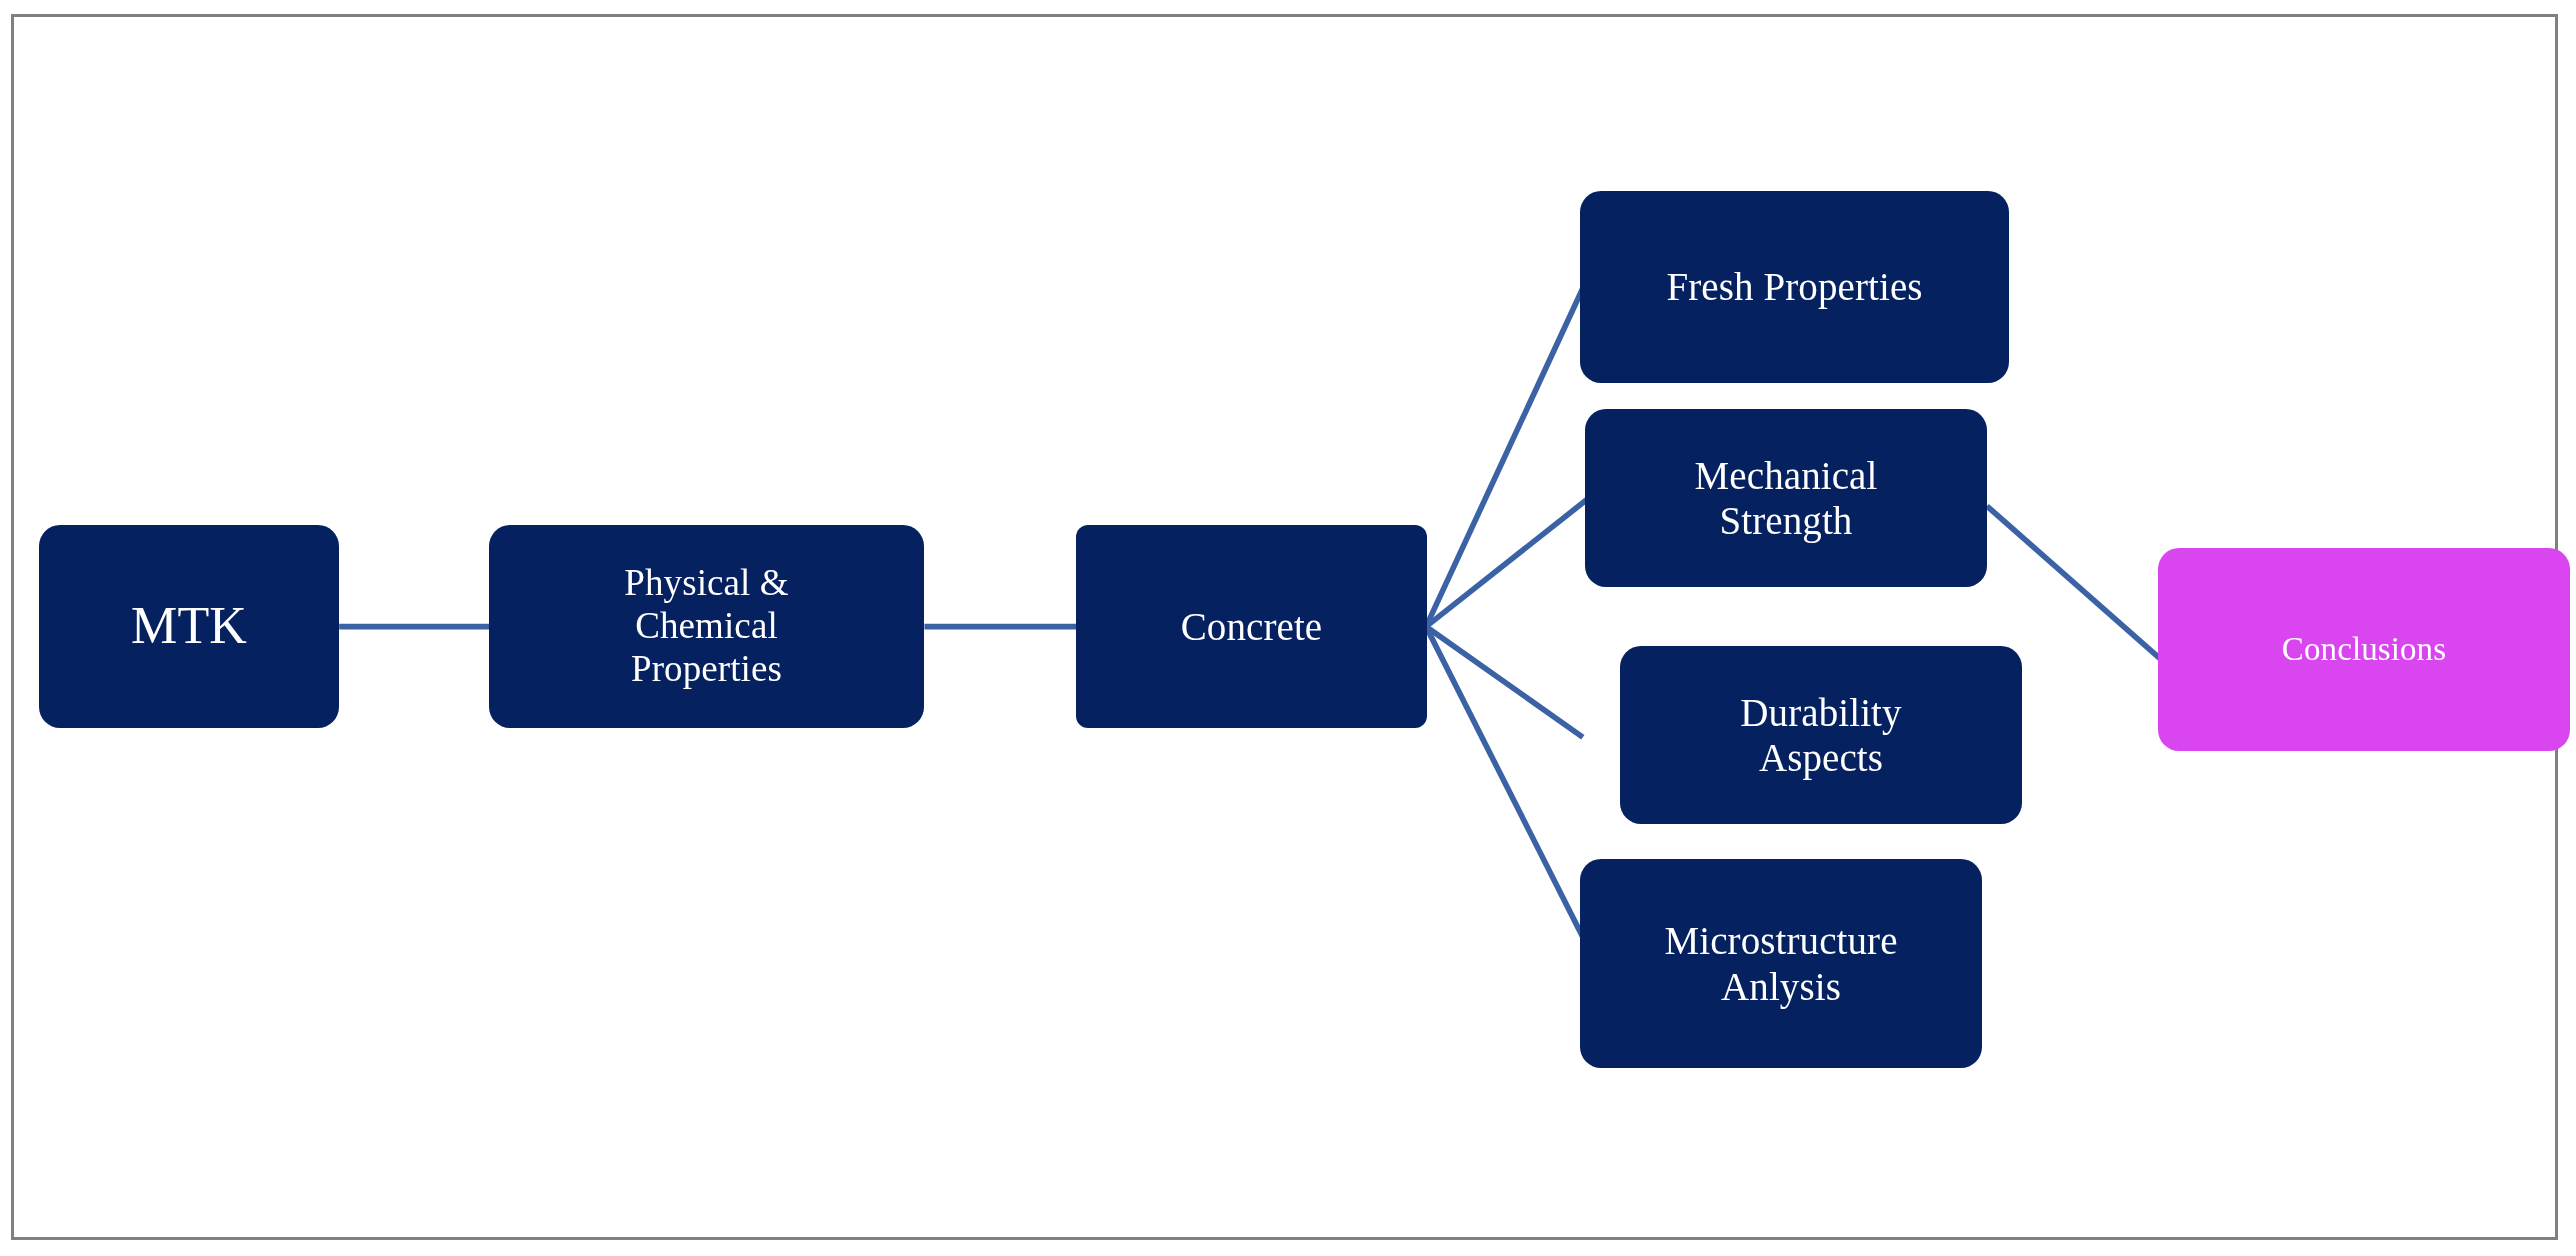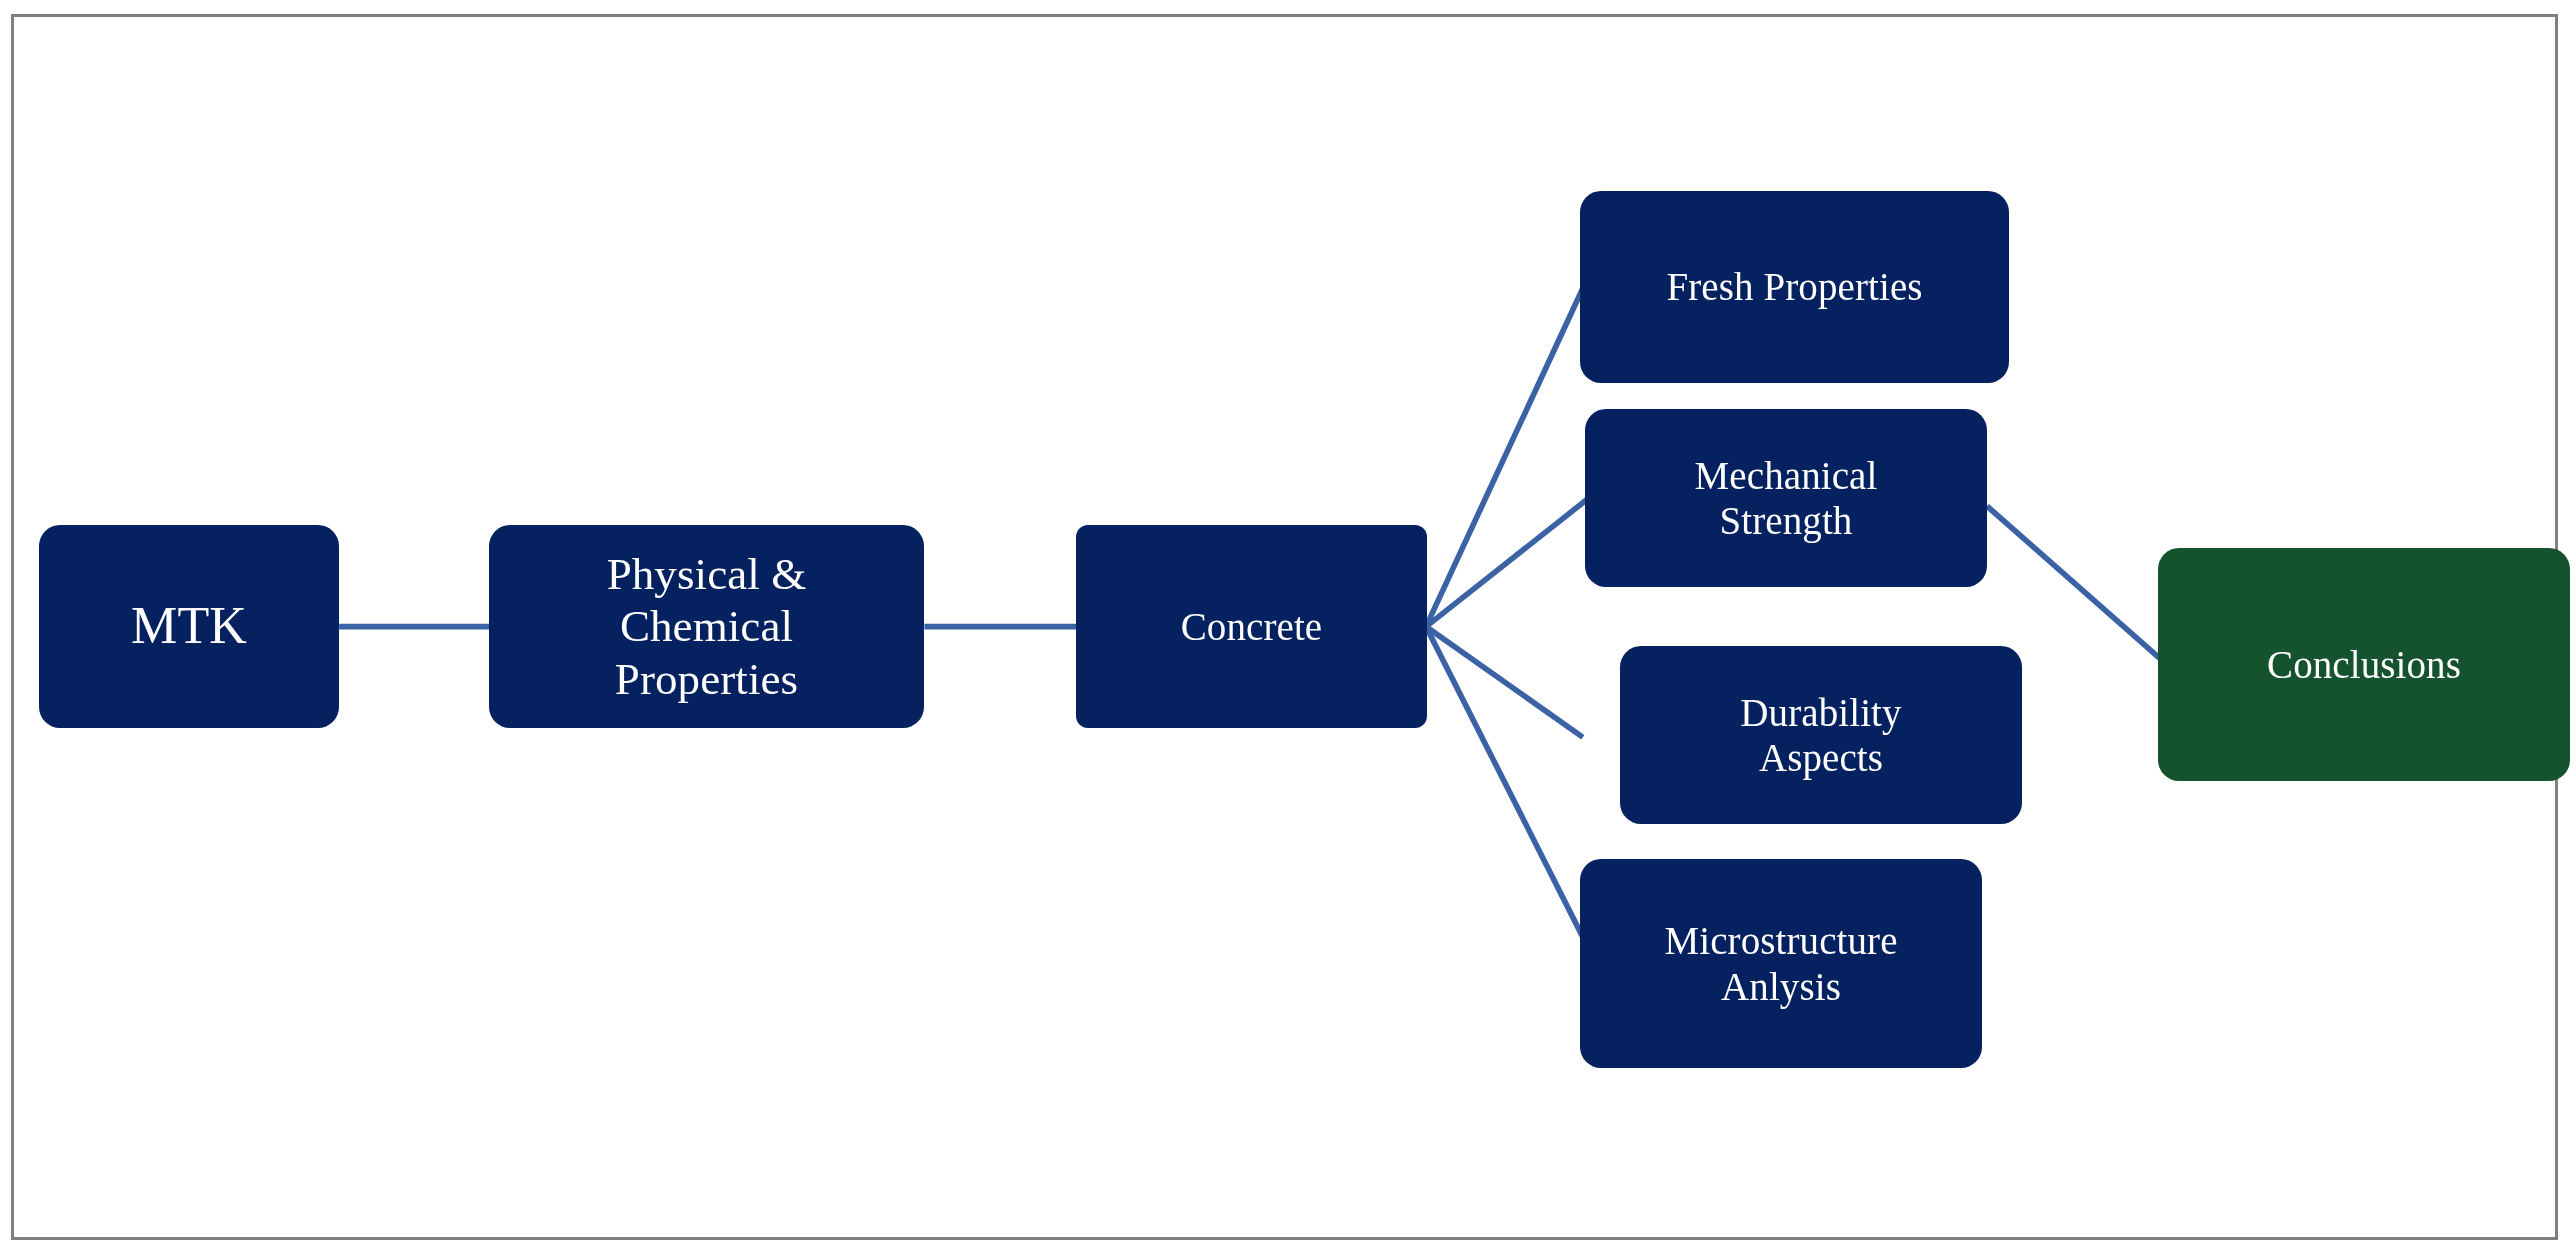--- a/index.html
+++ b/index.html
@@ -71,21 +71,21 @@
         <line x1="2283" y1="1003" x2="2534" y2="1180"></line>
         <line x1="2283" y1="1003" x2="2534" y2="1500"></line>
         <line x1="3181" y1="810" x2="3459" y2="1055"></line>
       </g>
   </svg>
 
   <div id="node-layer">
       <div class="node" style="left: 39px; top: 525px; width: 300px; height: 203px; background: rgb(6, 33, 95); color: rgb(255, 255, 255); font-size: 52px;">
         <span class="label">MTK</span>
       </div>
-      <div class="node" style="left: 489px; top: 525px; width: 435px; height: 203px; background: rgb(6, 33, 95); color: rgb(255, 255, 255); font-size: 45px;">
+      <div class="node" style="left: 489px; top: 525px; width: 435px; height: 203px; background: rgb(6, 33, 95); color: rgb(255, 255, 255); font-size: 37px;">
         <span class="label">Physical &amp;
 Chemical
 Properties</span>
       </div>
       <div class="node" style="left: 1076px; top: 525px; width: 351px; height: 203px; background: rgb(6, 33, 95); color: rgb(255, 255, 255); font-size: 39px; border-radius: 12px;">
         <span class="label">Concrete</span>
       </div>
       <div class="node" style="left: 1580px; top: 191px; width: 429px; height: 192px; background: rgb(6, 33, 95); color: rgb(255, 255, 255); font-size: 39px; justify-content: center;">
         <span class="label">Fresh Properties</span>
       </div>
@@ -94,19 +94,19 @@
 Strength</span>
       </div>
       <div class="node" style="left: 1580px; top: 646px; width: 402px; height: 178px; background: rgb(6, 33, 95); color: rgb(255, 255, 255); font-size: 39px; margin-left: 40px;">
         <span class="label">Durability
 Aspects</span>
       </div>
       <div class="node" style="left: 1580px; top: 859px; width: 402px; height: 209px; background: rgb(6, 33, 95); color: rgb(255, 255, 255); font-size: 39px;">
         <span class="label">Microstructure
 Anlysis</span>
       </div>
-      <div class="node" style="left: 2158px; top: 548px; width: 412px; height: 233px; background: #14532d; color: rgb(255, 255, 255); font-size: 39px;">
+      <div class="node" style="left: 2158px; top: 548px; width: 412px; height: 203px; background: #d946ef; color: rgb(255, 255, 255); font-size: 33px;">
         <span class="label">Conclusions</span>
       </div>
     </div>
 
 </div>
 
 
 </body></html>

